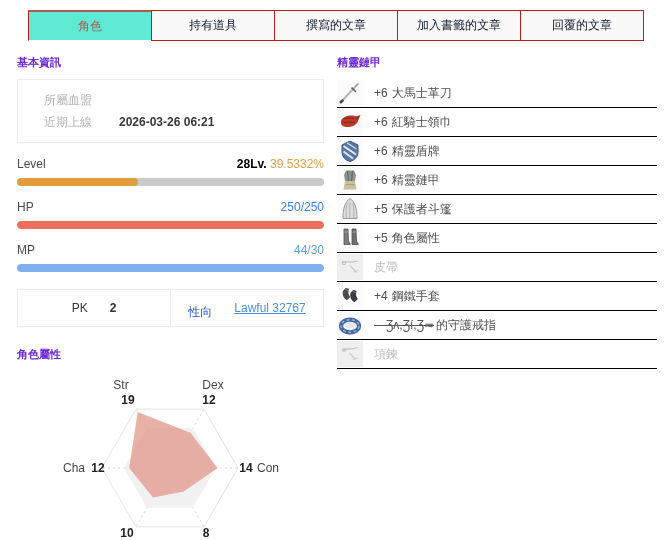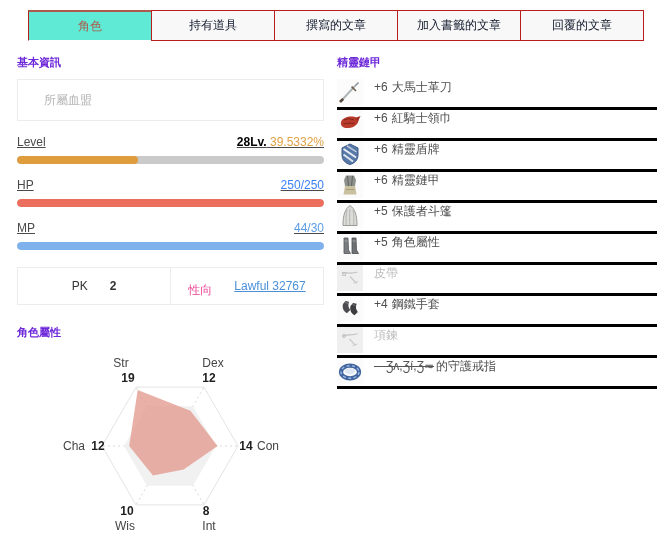--- a/index.html
+++ b/index.html
@@ -28,37 +28,37 @@
   .col-left{width:307px;flex:none;}
   .col-right{flex:1;min-width:0;}
   .section-title{font-size:11px;font-weight:700;color:#6d28d9;margin-bottom:9px;font-family:Liberation Serif, serif;}
   
   .info-box{border:1px solid #ececec;padding:9px 13px;margin-bottom:14px;}
   .info-row{display:flex;line-height:22px;margin-left:13px;}
   .info-label{color:#b3b3b3;width:48px;flex:none;margin-right:27px;white-space:nowrap;}
   .info-value{font-weight:700;color:#383838;white-space:nowrap;}
   
   .bar-group{margin-bottom:14px;}
-  .bar-head{display:flex;justify-content:space-between;align-items:flex-start;color:#4a4a4a;text-decoration:underline;}
+  .bar-head{display:flex;justify-content:space-between;align-items:flex-start;color:#4a4a4a;}
   .bar-val b{color:#000000;}
   .bar-track{height:8px;border-radius:4px;margin-top:7px;background:#e9e9e9;overflow:hidden;}
   .bar-fill{height:100%;border-radius:4px;}
   
   .pk-box{display:flex;border:1px solid #ececec;height:36px;margin:17px 0 20px;}
   .pk-cell{flex:1;display:flex;align-items:center;justify-content:center;gap:22px;}
   .pk-cell + .pk-cell{border-left:1px solid #ececec;}
   .pk-cell b{color:#333;}
-  .dim{color:#ec4899;margin-top:8px;}
+  .dim{color:#1d4ed8;margin-top:8px;}
   .align-val{color:var(--align-color,#4a90d9);text-decoration:underline;}
   
   .radar-wrap{margin-top:4px;}
   .ax-name{font-size:12px;fill:#444;}
   .ax-val{font-size:12px;font-weight:700;fill:#1f1f1f;}
   
-  .equip-row{display:flex;align-items:flex-start;gap:11px;height:28px;border-bottom:3px solid #000000;cursor:pointer;}
+  .equip-row{display:flex;align-items:center;gap:11px;height:28px;border-bottom:1px solid #000000;cursor:pointer;}
   .equip-icon{width:26px;height:26px;flex:none;background:#fbfbfb;display:flex;align-items:center;justify-content:center;}
   .equip-row.muted .equip-icon{background:#efefef;}
   .equip-label{color:#4e4e4e;white-space:nowrap;}
   .equip-row.muted .equip-label{color:#bdbdbd;}
   .ench{margin-right:4px;}
   .ench:empty{margin-right:0;}
   .struck{text-decoration:line-through;margin-right:2px;color:#555;}
 </style>
 </head>
 <body>
@@ -85,20 +85,24 @@
 
   <div class="content">
 
     <div class="col-left">
       <div class="section-title">基本資訊</div>
 
       <div class="info-box">
         <div class="info-row">
           <span class="info-label">所屬血盟</span>
           <span class="info-value"></span>
+        </div>
+        <div class="info-row">
+          <span class="info-label">近期上線</span>
+          <span class="info-value">2026-03-26 06:21</span>
         </div>
       </div>
 
       <div class="bar-group">
         <div class="bar-head">
           <span class="bar-label">Level</span>
           <span class="bar-val"><b>28Lv.</b> <span id="level-pct" style="color: rgb(223, 160, 68);">39.5332%</span></span>
         </div>
         <div class="bar-track" id="level-track" style="background: rgb(202, 202, 202);">
           <div class="bar-fill" id="level-fill" style="width: 39.5332%; background: rgb(224, 157, 62);"></div>
@@ -257,39 +261,39 @@
           <span class="equip-icon">
             <svg width="26" height="26" viewBox="0 0 26 26">
                 <path d="M6 8 C4.8 12 7 16 10 17.2 L13.2 14 C11 11 11 9 12 5.8 L8.5 5 Z" fill="#4c4c50"></path>
                 <path d="M13.5 10 C12.4 14 14.5 18 17.5 19.2 L20.8 16 C18.6 13 18.6 11 19.6 7.8 L16 7 Z" fill="#3d3d41"></path>
                 <path d="M8 6.5 L11 7.5 M15.5 8.5 L18.5 9.5" stroke="#77777c" stroke-width="1" fill="none"></path>
               </svg>
           </span>
           <span class="equip-label"><span class="ench">+4</span><span>鋼鐵手套</span></span>
         </div>
 
+        <div class="equip-row">
+          <span class="equip-icon">
+            <svg width="26" height="26" viewBox="0 0 26 26">
+                <ellipse cx="13" cy="14" rx="9" ry="6.3" fill="none" stroke="#41659f" stroke-width="4.2"></ellipse>
+                <ellipse cx="13" cy="14" rx="9" ry="6.3" fill="none" stroke="#9db8e0" stroke-width="1.4" stroke-dasharray="3 2.4"></ellipse>
+                <ellipse cx="13" cy="13.2" rx="5.2" ry="3" fill="#dfe8f4"></ellipse>
+              </svg>
+          </span>
+          <span class="equip-label"><span class="struck">—Ʒʌ,Ʒí,Ʒ≂</span><span>的守護戒指</span></span>
+        </div>
+
         <div class="equip-row muted">
           <span class="equip-icon">
             <svg width="26" height="26" viewBox="0 0 26 26">
                 <path d="M5.5 9.5 C9.5 6.5 15 9 20.5 6.5" stroke="#c4c4c4" stroke-width="1.2" fill="none"></path>
                 <path d="M12.5 12 L18.5 18.5" stroke="#cacaca" stroke-width="1.2" fill="none"></path>
                 <path d="M15.5 18.5 L20.5 17" stroke="#cecece" stroke-width="1" fill="none"></path>
                 <circle cx="7" cy="9" r="1.6" fill="none" stroke="#c6c6c6" stroke-width="1"></circle>
               </svg>
           </span>
           <span class="equip-label"><span class="ench"></span><span>項鍊</span></span>
         </div>
 
-        <div class="equip-row">
-          <span class="equip-icon">
-            <svg width="26" height="26" viewBox="0 0 26 26">
-                <ellipse cx="13" cy="14" rx="9" ry="6.3" fill="none" stroke="#41659f" stroke-width="4.2"></ellipse>
-                <ellipse cx="13" cy="14" rx="9" ry="6.3" fill="none" stroke="#9db8e0" stroke-width="1.4" stroke-dasharray="3 2.4"></ellipse>
-                <ellipse cx="13" cy="13.2" rx="5.2" ry="3" fill="#dfe8f4"></ellipse>
-              </svg>
-          </span>
-          <span class="equip-label"><span class="struck">—Ʒʌ,Ʒí,Ʒ≂</span><span>的守護戒指</span></span>
-        </div>
-
       </div>
     </div>
   </div>
 </div>
 
 </body></html>

